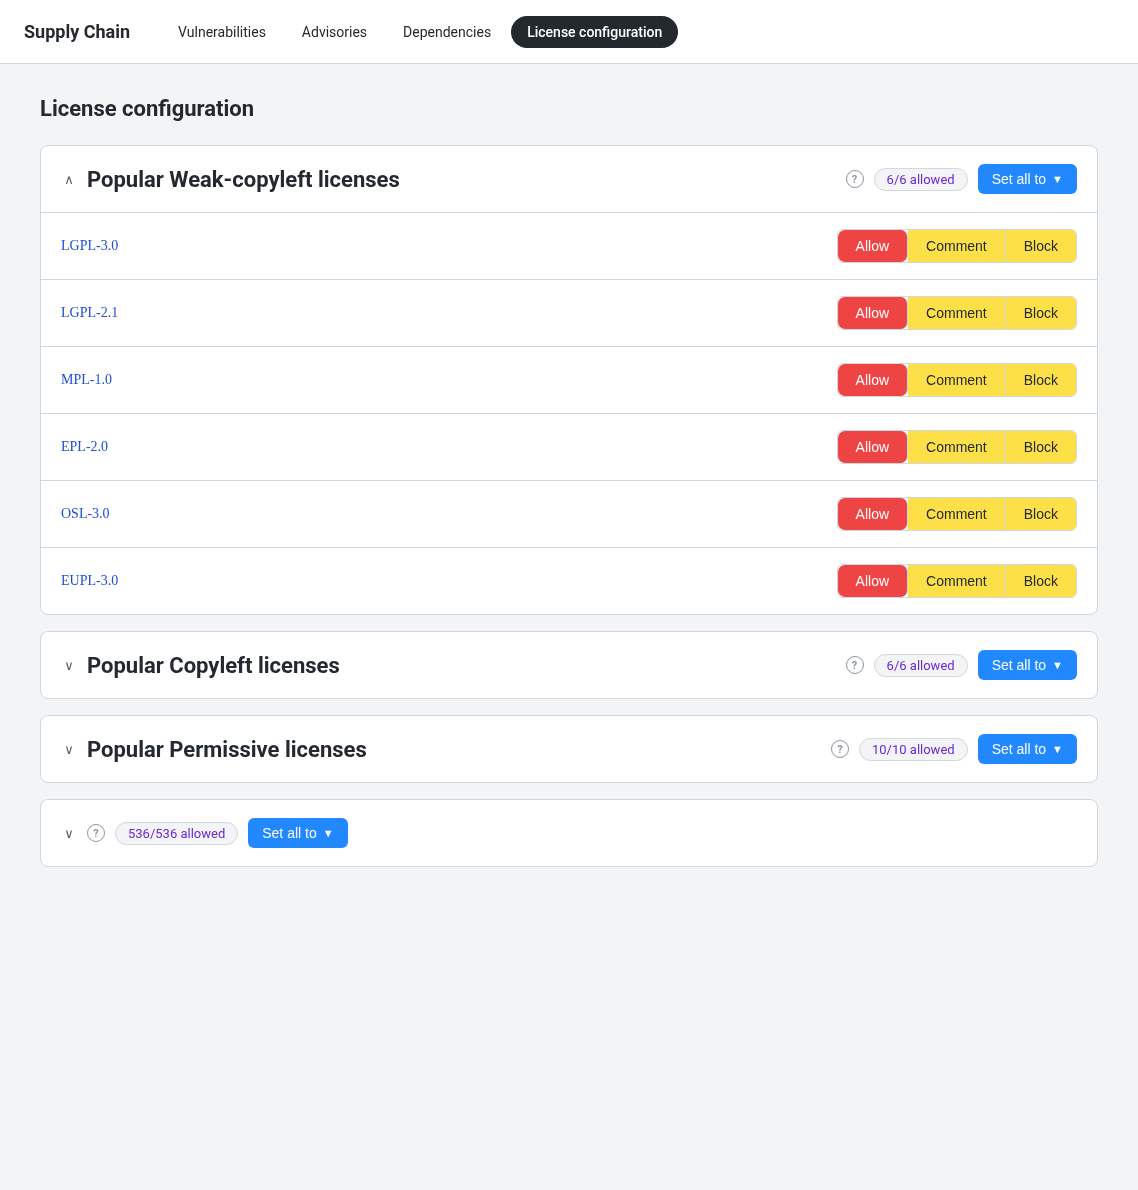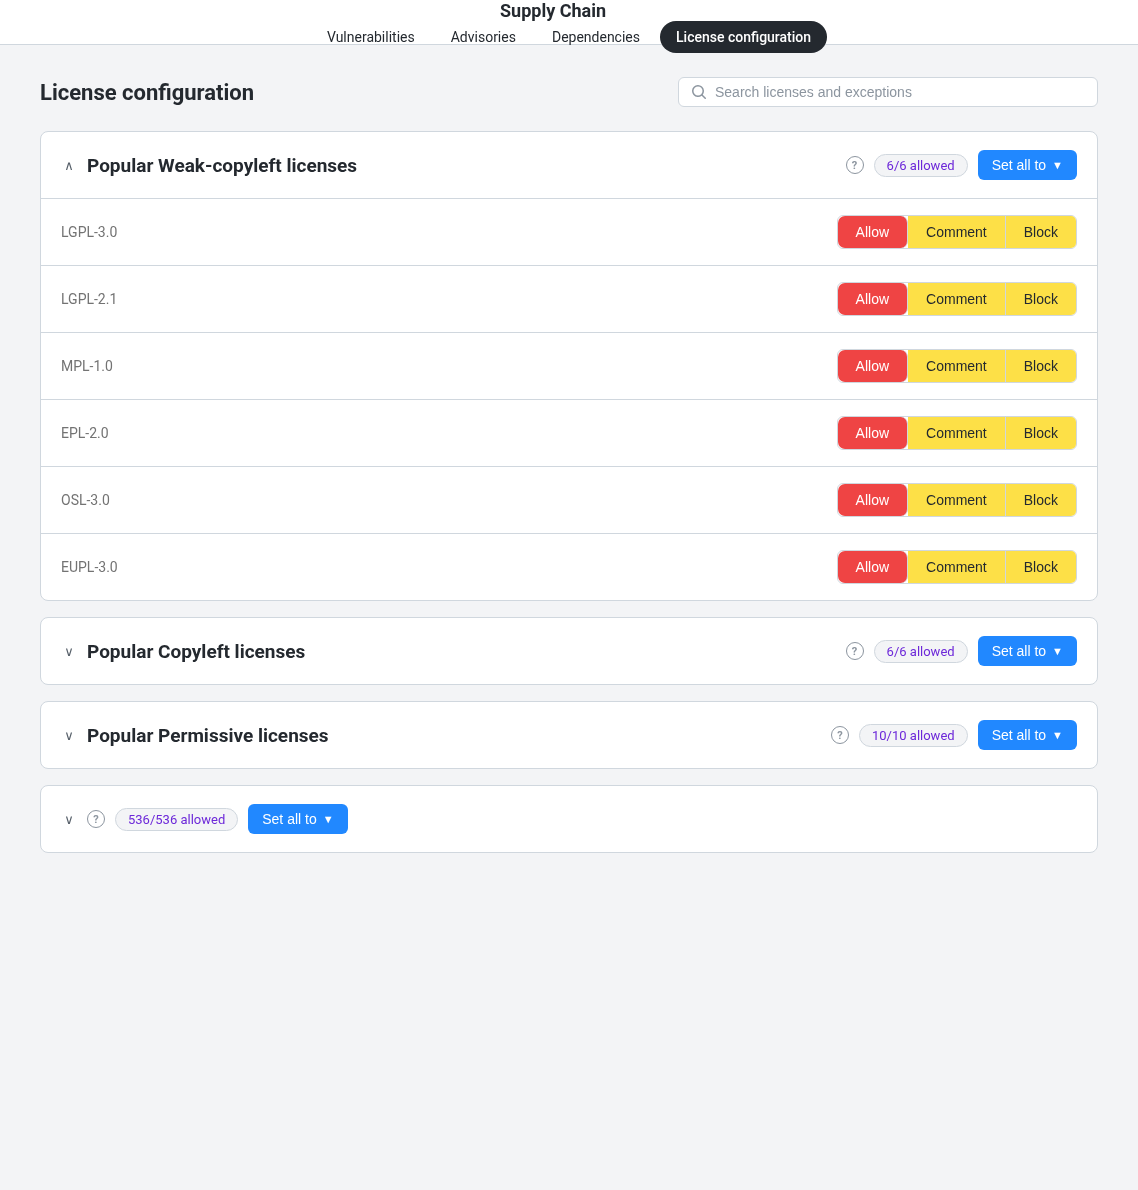--- a/index.html
+++ b/index.html
@@ -6,25 +6,24 @@
     body {
       font-family: -apple-system, BlinkMacSystemFont, "Segoe UI", Roboto, Helvetica, Arial, sans-serif;
       background: #f3f4f6;
       color: #24292f;
       font-size: 14px;
     }
     .topbar {
       background: #fff;
       border-bottom: 1px solid #d0d7de;
       padding: 0 24px;
-      height: 45px;
+      height: 64px;
       display: flex;
       align-items: center;
       gap: 0;
-      flex-direction: column;
     }
     .topbar-title {
       font-weight: 700;
       font-size: 18px;
       margin-right: 32px;
       white-space: nowrap;
     }
     .nav-links {
       display: flex;
       gap: 4px;
@@ -101,21 +100,21 @@
     }
     .chevron-icon {
       font-size: 13px;
       color: #57606a;
       cursor: pointer;
       width: 16px;
       text-align: center;
       flex-shrink: 0;
     }
     .section-name {
-      font-size: 19px;
+      font-size: 22px;
       font-weight: 700;
       flex: 1;
     }
     .help-icon {
       width: 18px;
       height: 18px;
       border-radius: 50%;
       border: 1.5px solid #8c959f;
       color: #8c959f;
       display: flex;
@@ -155,21 +154,22 @@
     .license-row {
       display: flex;
       align-items: center;
       justify-content: space-between;
       padding: 16px 20px;
       border-bottom: 1px solid #d0d7de;
     }
     .license-row:last-child { border-bottom: none; }
     .license-name {
       font-size: 14px;
-      color: #737373;
+      color: #1d4ed8;
+      font-family: Liberation Serif, serif;
     }
     .action-group {
       display: flex;
       gap: 0;
       border: 1px solid #d0d7de;
       border-radius: 6px;
       overflow: hidden;
     }
     .action-btn {
       padding: 8px 18px;
@@ -197,28 +197,20 @@
   <span class="nav-link">Vulnerabilities</span>
       <span class="nav-link">Advisories</span>
       <span class="nav-link">Dependencies</span>
       <span class="nav-link active">License configuration</span>
     </nav>
 </div>
 
 <div class="page-container">
   <div class="page-header">
     <h1 class="page-title">License configuration</h1>
-    <div class="search-box">
-      <span class="search-icon-wrap">
-        <svg width="16" height="16" viewBox="0 0 16 16" fill="currentColor">
-          <path d="M10.68 11.74a6 6 0 0 1-7.922-8.982 6 6 0 0 1 8.982 7.922l3.04 3.04a.749.749 0 0 1-.326 1.275.749.749 0 0 1-.734-.215ZM11.5 7a4.499 4.499 0 1 0-8.997 0A4.499 4.499 0 0 0 11.5 7Z"></path>
-        </svg>
-      </span>
-      <input class="search-input" type="text" placeholder="Search licenses and exceptions" style="">
-    </div>
   </div>
 
   <div id="sections-container">
       <div class="section-card">
         <div class="section-header">
           <span class="chevron-icon">∧</span>
           <span class="section-name">Popular Weak-copyleft licenses</span>
           <div class="help-icon">?</div>
           <span class="badge">6/6 allowed</span>
           <button class="set-all-btn">Set all to <span class="dropdown-arrow">▼</span></button>

